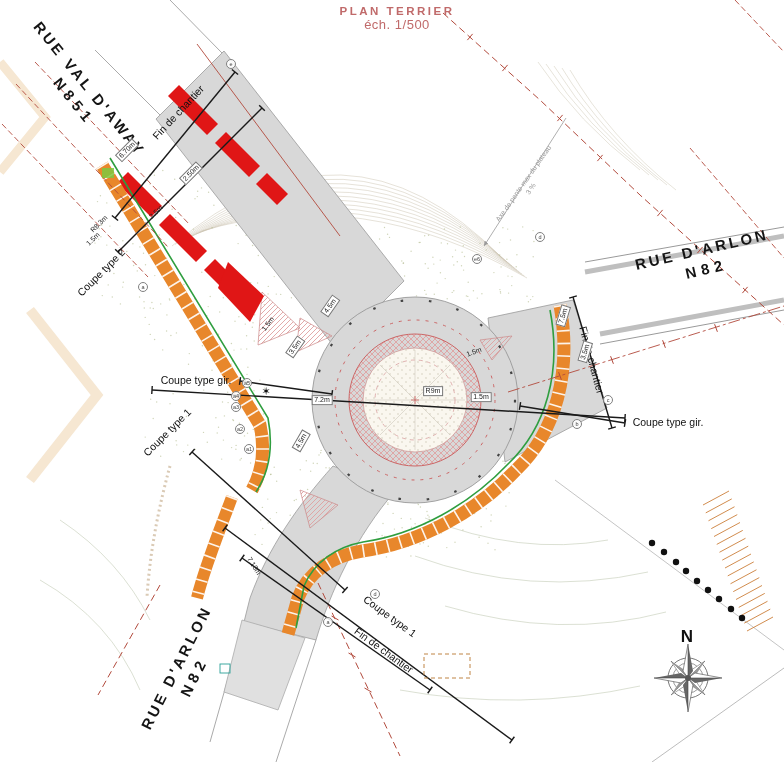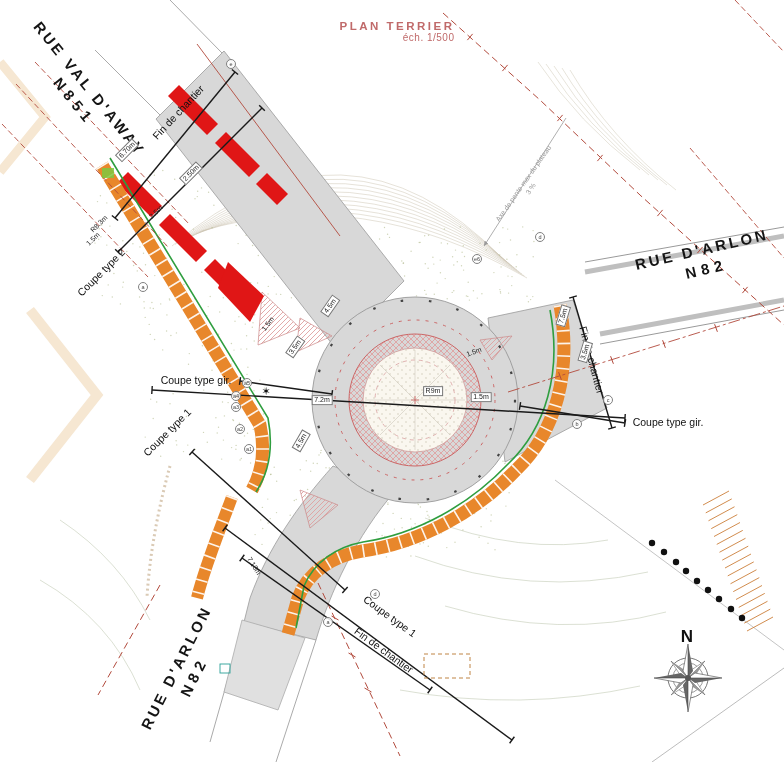--- a/index.html
+++ b/index.html
@@ -10,24 +10,24 @@
   .layer{position:absolute;inset:0;pointer-events:none}
   .street{position:absolute;font-weight:bold;font-size:15px;letter-spacing:3px;color:#141414;
           text-align:center;line-height:1.3;white-space:nowrap}
   .street .ref{display:block;letter-spacing:5px}
   .seclabel{position:absolute;font-size:10.5px;color:#111;white-space:nowrap}
   .dim{position:absolute;font-size:7px;color:#222;white-space:nowrap;line-height:1.1}
   .dim.boxed{background:#fff;border:0.5px solid #777;padding:0 1.5px}
   .marker{position:absolute;font-size:5.5px;color:#444;border:0.8px solid #808080;border-radius:50%;
           width:10px;height:10px;display:flex;align-items:center;justify-content:center;
           background:rgba(255,255,255,.88);box-sizing:border-box}
-  .title-block{position:absolute;left:397px;top:20px;transform:translateX(-50%);
-               text-align:right;color:var(--title,#c06a6a)}
+  .title-block{position:absolute;left:397px;top:5px;transform:translateX(-50%);
+               text-align:center;color:var(--title,#c06a6a)}
   .title-main{font-size:11.5px;font-weight:bold;letter-spacing:2.5px}
-  .title-scale{font-size:10px;letter-spacing:.5px}
+  .title-scale{font-size:13px;letter-spacing:.5px}
   .slope-note{position:absolute;left:527px;top:186px;transform:translate(-50%,-50%) rotate(-55deg);
               color:#9a9a9a;font-size:7px;text-align:center;white-space:nowrap;line-height:1.3}
   .north{position:absolute;left:687px;top:637px;transform:translate(-50%,-50%);
          font-weight:bold;font-size:17px;color:#111}
   .star-sym{position:absolute;left:266px;top:391px;transform:translate(-50%,-50%);font-size:11px;color:#111}
 </style>
 </head>
 <body>
 
 <div id="stage">

